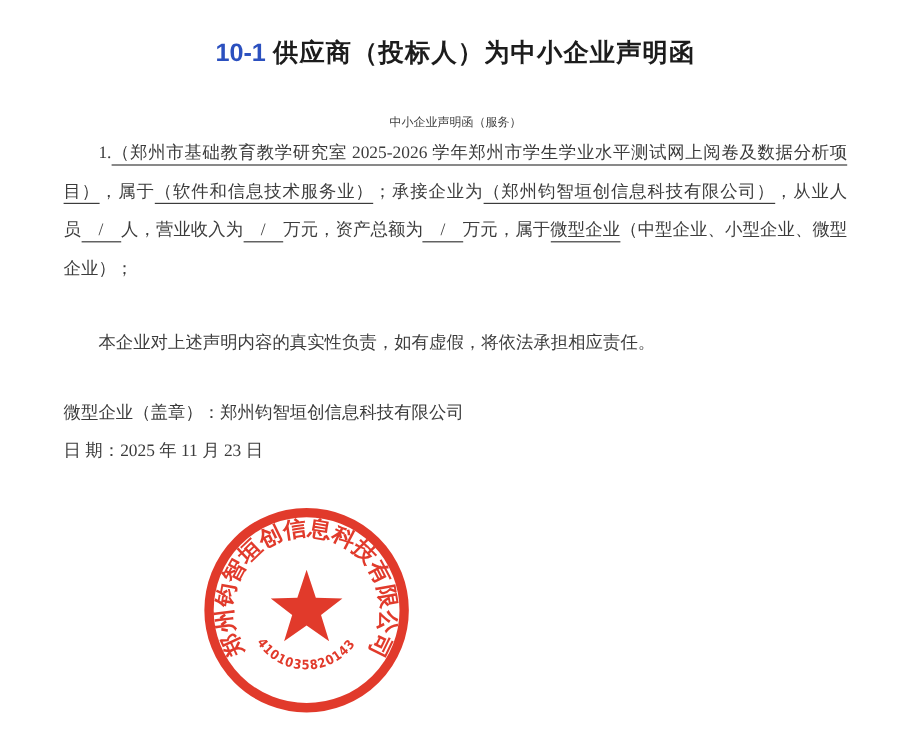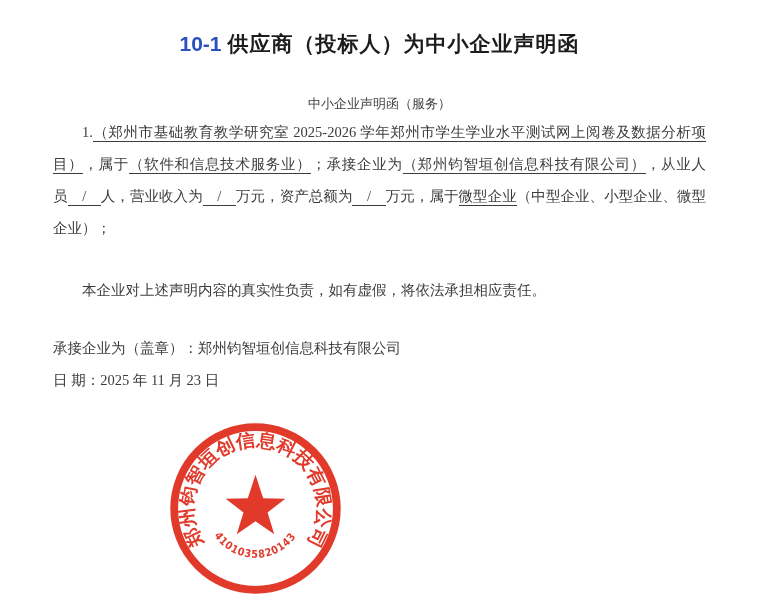--- a/index.html
+++ b/index.html
@@ -24,21 +24,21 @@
     font-family:"Liberation Sans","DejaVu Sans",sans-serif;
     font-size:21px;
     font-weight:bold;
     letter-spacing:1px;
     color:var(--title);
   }
   .doc-title .num{color:var(--title-num);margin-right:6px;letter-spacing:0;}
   .doc-subtitle{
     margin-top:37px;
     text-align:center;
-    font-size:13px;
+    font-size:10px;
     color:var(--text);
   }
   .content{
     margin:3px 53px 0 53px;
     font-size:14.5px;
     line-height:32px;
     text-align:justify;
   }
   .content p{margin:0;}
   .content p.indent{text-indent:2em;}
@@ -86,21 +86,21 @@
   <h1 class="doc-title"><span class="num">10-1</span><span>供应商（投标人）为中小企业声明函</span></h1>
 
   <div class="doc-subtitle">中小企业声明函（服务）</div>
 
   <div class="content" id="paragraphs">
       <p class="indent"><span>1.</span><span class="u">（郑州市基础教育教学研究室 2025-2026 学年郑州市学生学业水平测试网上阅卷及数据分析项目）</span><span>，属于</span><span class="u">（软件和信息技术服务业）</span><span>；承接企业为</span><span class="u">（郑州钧智垣创信息科技有限公司）</span><span>，从业人员</span><span class="u">　/　</span><span>人，营业收入为</span><span class="u">　/　</span><span>万元，资产总额为</span><span class="u">　/　</span><span>万元，属于</span><span class="u">微型企业</span><span>（中型企业、小型企业、微型企业）；</span></p>
       <p class="indent gap-before"><span>本企业对上述声明内容的真实性负责，如有虚假，将依法承担相应责任。</span></p>
     </div>
 
   <div class="footer">
-    <div class="line"><span>承接企业为（盖章）：</span><span>郑州钧智垣创信息科技有限公司</span></div>
+    <div class="line"><span>微型企业（盖章）：</span><span>郑州钧智垣创信息科技有限公司</span></div>
     <div class="line"><span>日 期：</span><span>2025 年 11 月 23 日</span></div>
   </div>
 
   <div class="stamp-wrap">
     <svg viewBox="0 0 200 200">
       <defs>
         <path id="arcTop" d="M 49.1,150.9 A 72,72 0 1 1 150.9,150.9" fill="none"></path>
         <path id="arcBottom" d="M 50.6,128.5 A 57,57 0 0 0 149.4,128.5" fill="none"></path>
       </defs>
       <circle class="stamp-ring" cx="100" cy="100" r="94"></circle>

